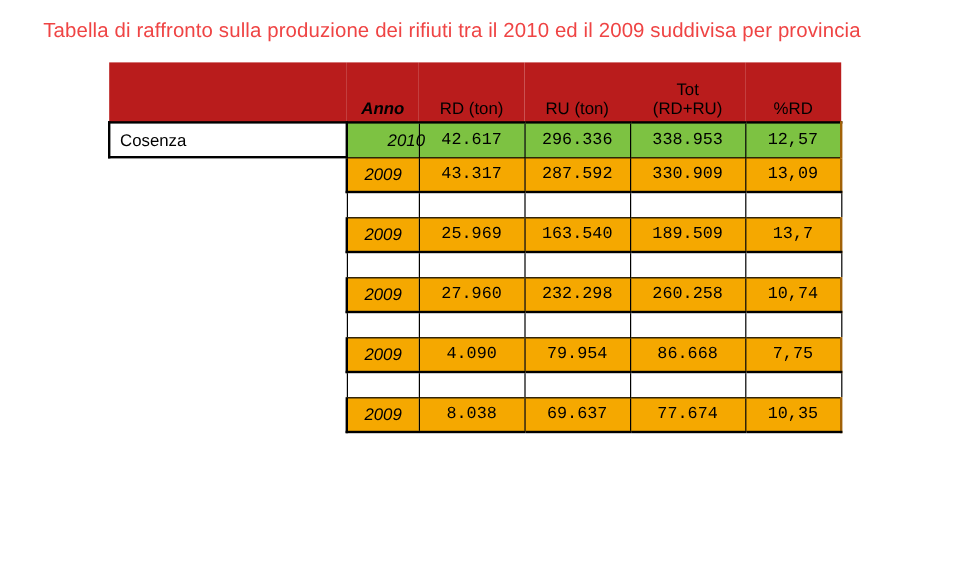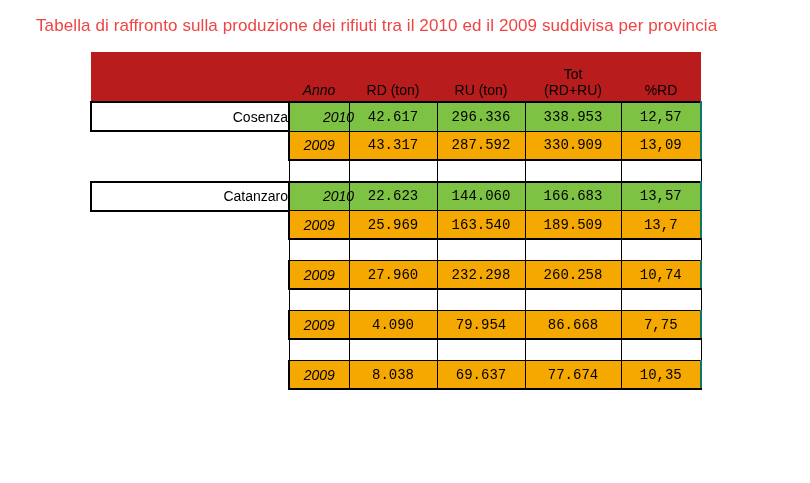--- a/index.html
+++ b/index.html
@@ -61,30 +61,30 @@
   .hdr td {
     background: #b91c1c;
     border: none;
     height: 46px;
     vertical-align: bottom;
     padding-bottom: 3px;
     font-size: 14px;
   }
   .hdr .h-year {
     font-style: italic;
-    font-weight: 400;
+    font-weight: 700;
   }
   .hdr .h-two {
     line-height: 1.15;
   }
   
   .namecell {
     background: #ffffff;
     border: 2px solid #000000;
-    text-align: right;
+    text-align: left;
     padding-left: 8px;
     font-size: 14px;
   }
   .namecell.blank {
     border: none;
     background: #ffffff;
   }
   
   .yr {
     font-style: italic;
@@ -115,21 +115,21 @@
   }
   .spacer td.sp-name {
     border: none;
   }
   
   .row-2010 .yr { border-top: 2px solid #000000; padding-left: 33px; }
   .row-2009 .yr { border-bottom: 2px solid #000000; }
   .row-2010 .val { border-top: 2px solid #000000; }
   .row-2009 .val { border-bottom: 2px solid #000000; }
   .row-2010 .yr, .row-2009 .yr { border-left: 2px solid #000000; }
-  .row-2010 .pct, .row-2009 .pct { border-right: 2px solid #0f766e; }
+  .row-2010 .pct, .row-2009 .pct { border-right: 2px solid #a16207; }
 </style>
 </head>
 <body>
 
 <div class="page">
 
   <div class="title">Tabella di raffronto sulla produzione dei rifiuti tra il 2010 ed il 2009 suddivisa per provincia</div>
 
   <div class="table-wrap">
     <table class="data">
@@ -172,28 +172,20 @@
         </tr>
         <tr class="spacer">
           <td class="sp-name"></td>
           <td class="sp-line"></td>
           <td class="sp-line"></td>
           <td class="sp-line"></td>
           <td class="sp-line"></td>
           <td class="sp-line"></td>
         </tr>
 
-        <tr class="row-2010">
-          <td class="namecell">Catanzaro</td>
-          <td class="yr">2010</td>
-          <td class="val">22.623</td>
-          <td class="val">144.060</td>
-          <td class="val">166.683</td>
-          <td class="val pct">13,57</td>
-        </tr>
         <tr class="row-2009">
           <td class="namecell blank"></td>
           <td class="yr">2009</td>
           <td class="val">25.969</td>
           <td class="val">163.540</td>
           <td class="val">189.509</td>
           <td class="val pct">13,7</td>
         </tr>
         <tr class="spacer">
           <td class="sp-name"></td>

